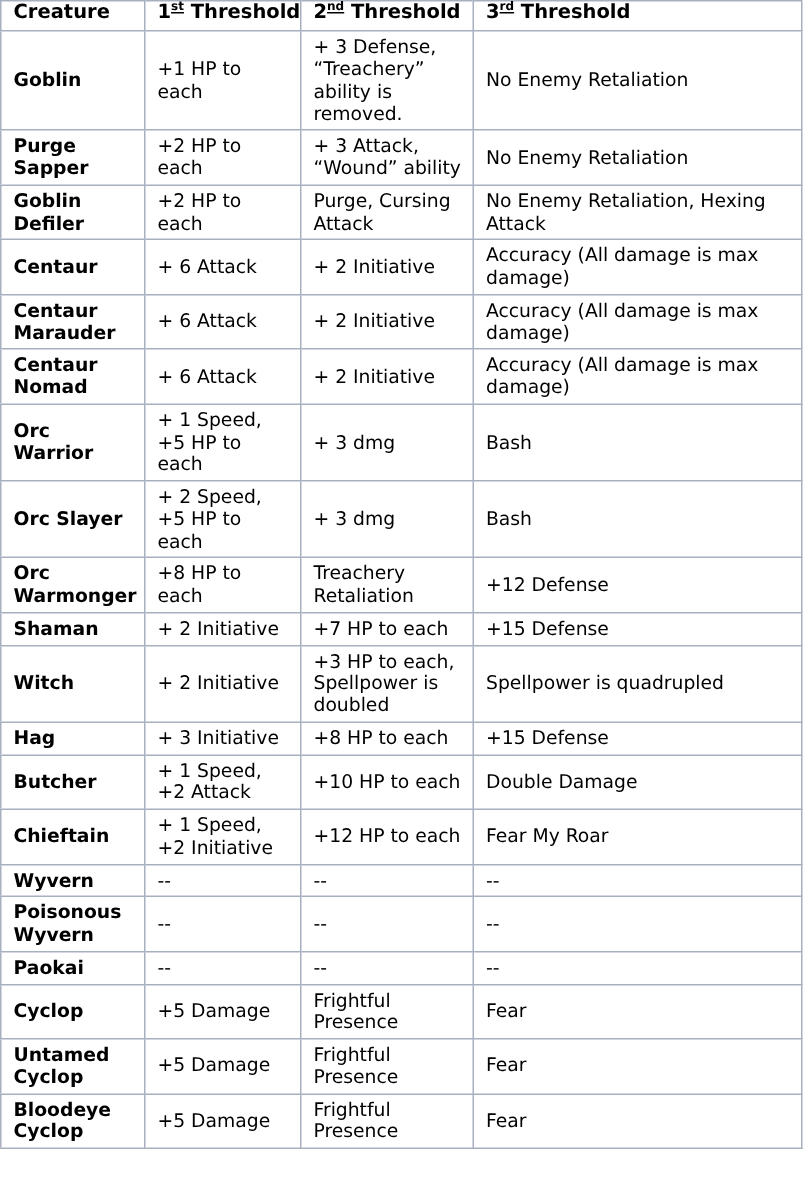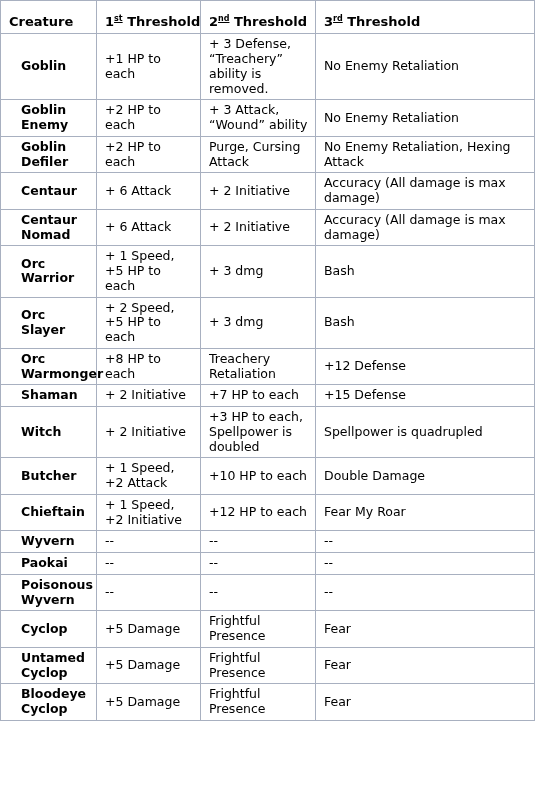--- a/index.html
+++ b/index.html
@@ -35,34 +35,34 @@
     padding: 3px 6px 3px 8px;
     vertical-align: middle;
     text-align: left;
     font-size: 12.5px;
     line-height: 1.18;
     background: #ffffff;
   }
   #threshold-table thead th {
     font-weight: bold;
     font-size: 13px;
-    padding-top: 13px;
+    padding-top: 0;
     padding-bottom: 4px;
     white-space: nowrap;
   }
   #threshold-table thead th sup {
     font-size: 8px;
     vertical-align: super;
     line-height: 0;
     text-decoration: underline;
   }
   #threshold-table td.creature-cell {
     font-weight: bold;
     font-size: 12.5px;
-    padding-left: 20px;
+    padding-left: 8px;
   }
   #threshold-table td.val-cell {
     font-weight: normal;
   }
 </style>
 </head>
 <body>
 
 <table id="threshold-table">
   <colgroup>
@@ -80,38 +80,44 @@
     </tr>
   </thead>
   <tbody id="table-body">
       <tr>
         <td class="creature-cell">Goblin</td>
         <td class="val-cell">+1 HP to each</td>
         <td class="val-cell">+ 3 Defense, “Treachery” ability is removed.</td>
         <td class="val-cell">No Enemy Retaliation</td>
       </tr>
       <tr>
-        <td class="creature-cell">Goblin Enemy</td>
+        <td class="creature-cell">Purge Sapper</td>
         <td class="val-cell">+2 HP to each</td>
         <td class="val-cell">+ 3 Attack, “Wound” ability</td>
         <td class="val-cell">No Enemy Retaliation</td>
       </tr>
       <tr>
         <td class="creature-cell">Goblin Defiler</td>
         <td class="val-cell">+2 HP to each</td>
         <td class="val-cell">Purge, Cursing Attack</td>
         <td class="val-cell">No Enemy Retaliation, Hexing Attack</td>
       </tr>
       <tr>
         <td class="creature-cell">Centaur</td>
         <td class="val-cell">+ 6 Attack</td>
         <td class="val-cell">+ 2 Initiative</td>
         <td class="val-cell">Accuracy (All damage is max damage)</td>
       </tr>
       <tr>
+        <td class="creature-cell">Centaur Marauder</td>
+        <td class="val-cell">+ 6 Attack</td>
+        <td class="val-cell">+ 2 Initiative</td>
+        <td class="val-cell">Accuracy (All damage is max damage)</td>
+      </tr>
+      <tr>
         <td class="creature-cell">Centaur Nomad</td>
         <td class="val-cell">+ 6 Attack</td>
         <td class="val-cell">+ 2 Initiative</td>
         <td class="val-cell">Accuracy (All damage is max damage)</td>
       </tr>
       <tr>
         <td class="creature-cell">Orc Warrior</td>
         <td class="val-cell">+ 1 Speed, +5 HP to each</td>
         <td class="val-cell">+ 3 dmg</td>
         <td class="val-cell">Bash</td>
@@ -134,45 +140,51 @@
         <td class="val-cell">+7 HP to each</td>
         <td class="val-cell">+15  Defense</td>
       </tr>
       <tr>
         <td class="creature-cell">Witch</td>
         <td class="val-cell">+ 2 Initiative</td>
         <td class="val-cell">+3 HP to each, Spellpower is doubled</td>
         <td class="val-cell">Spellpower is quadrupled</td>
       </tr>
       <tr>
+        <td class="creature-cell">Hag</td>
+        <td class="val-cell">+ 3 Initiative</td>
+        <td class="val-cell">+8 HP to each</td>
+        <td class="val-cell">+15  Defense</td>
+      </tr>
+      <tr>
         <td class="creature-cell">Butcher</td>
         <td class="val-cell">+ 1 Speed, +2 Attack</td>
         <td class="val-cell">+10 HP to each</td>
         <td class="val-cell">Double Damage</td>
       </tr>
       <tr>
         <td class="creature-cell">Chieftain</td>
         <td class="val-cell">+ 1 Speed, +2 Initiative</td>
         <td class="val-cell">+12 HP to each</td>
         <td class="val-cell">Fear My Roar</td>
       </tr>
       <tr>
         <td class="creature-cell">Wyvern</td>
         <td class="val-cell">--</td>
         <td class="val-cell">--</td>
         <td class="val-cell">--</td>
       </tr>
       <tr>
+        <td class="creature-cell">Poisonous Wyvern</td>
+        <td class="val-cell">--</td>
+        <td class="val-cell">--</td>
+        <td class="val-cell">--</td>
+      </tr>
+      <tr>
         <td class="creature-cell">Paokai</td>
-        <td class="val-cell">--</td>
-        <td class="val-cell">--</td>
-        <td class="val-cell">--</td>
-      </tr>
-      <tr>
-        <td class="creature-cell">Poisonous Wyvern</td>
         <td class="val-cell">--</td>
         <td class="val-cell">--</td>
         <td class="val-cell">--</td>
       </tr>
       <tr>
         <td class="creature-cell">Cyclop</td>
         <td class="val-cell">+5 Damage</td>
         <td class="val-cell">Frightful Presence</td>
         <td class="val-cell">Fear</td>
       </tr>

